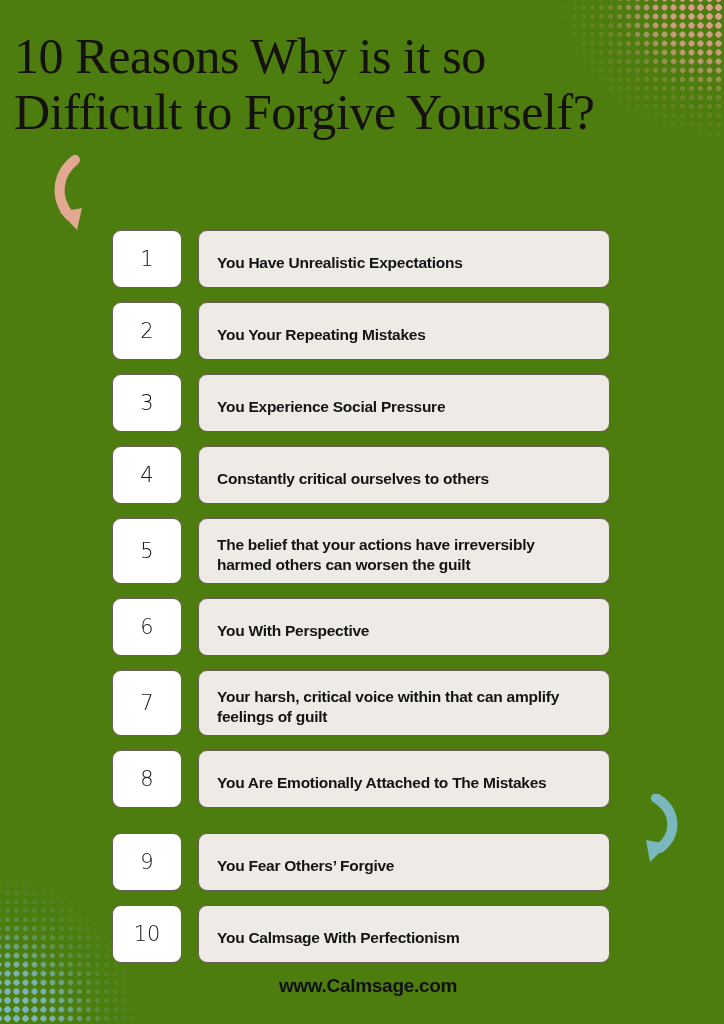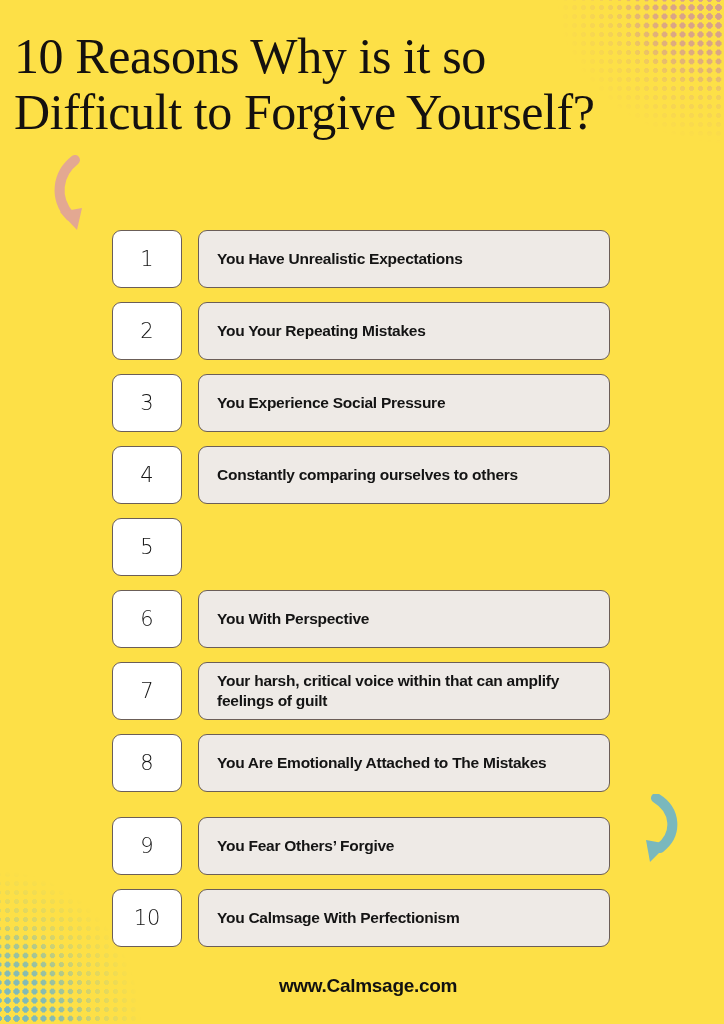--- a/index.html
+++ b/index.html
@@ -10,21 +10,21 @@
     width: 724px;
     height: 1024px;
     background: #efebe7;
     font-family: "Liberation Sans", sans-serif;
     overflow: hidden;
   }
   #poster {
     position: relative;
     width: 724px;
     height: 1024px;
-    background: #fde047;
+    background: #4d7c0f;
     overflow: hidden;
   }
 
   
   .halftone {
     position: absolute;
     pointer-events: none;
   }
   #halftone-top-right {
     top: -6px;
@@ -127,21 +127,21 @@
     flex: 0 0 412px;
     width: 412px;
     min-height: 58px;
     margin-left: 16px;
     background: #eeeae6;
     border: 1px solid #6b5e58;
     border-radius: 9px;
     display: flex;
     align-items: center;
     box-sizing: border-box;
-    padding: 8px 16px 8px 18px;
+    padding: 16px 16px 8px 18px;
   }
   .reason-text {
     font-family: "Liberation Sans", sans-serif;
     font-weight: bold;
     font-size: 15.5px;
     line-height: 20px;
     letter-spacing: -0.25px;
     color: #141414;
   }
   .reason-row.tall .reason-number-box,
@@ -217,28 +217,31 @@
       <div class="reason-text-box">
         <span class="reason-text">You Experience Social Pressure</span>
       </div>
     </div>
 
     <div class="reason-row">
       <div class="reason-number-box">
         <span>4</span>
       </div>
       <div class="reason-text-box">
-        <span class="reason-text">Constantly comparing ourselves to others</span>
+        <span class="reason-text">Constantly critical ourselves to others</span>
       </div>
     </div>
 
     <div class="reason-row tall">
       <div class="reason-number-box">
         <span>5</span>
       </div>
+      <div class="reason-text-box">
+        <span class="reason-text">The belief that your actions have irreversibly harmed others can worsen the guilt</span>
+      </div>
     </div>
 
     <div class="reason-row">
       <div class="reason-number-box">
         <span>6</span>
       </div>
       <div class="reason-text-box">
         <span class="reason-text">You With Perspective</span>
       </div>
     </div>

